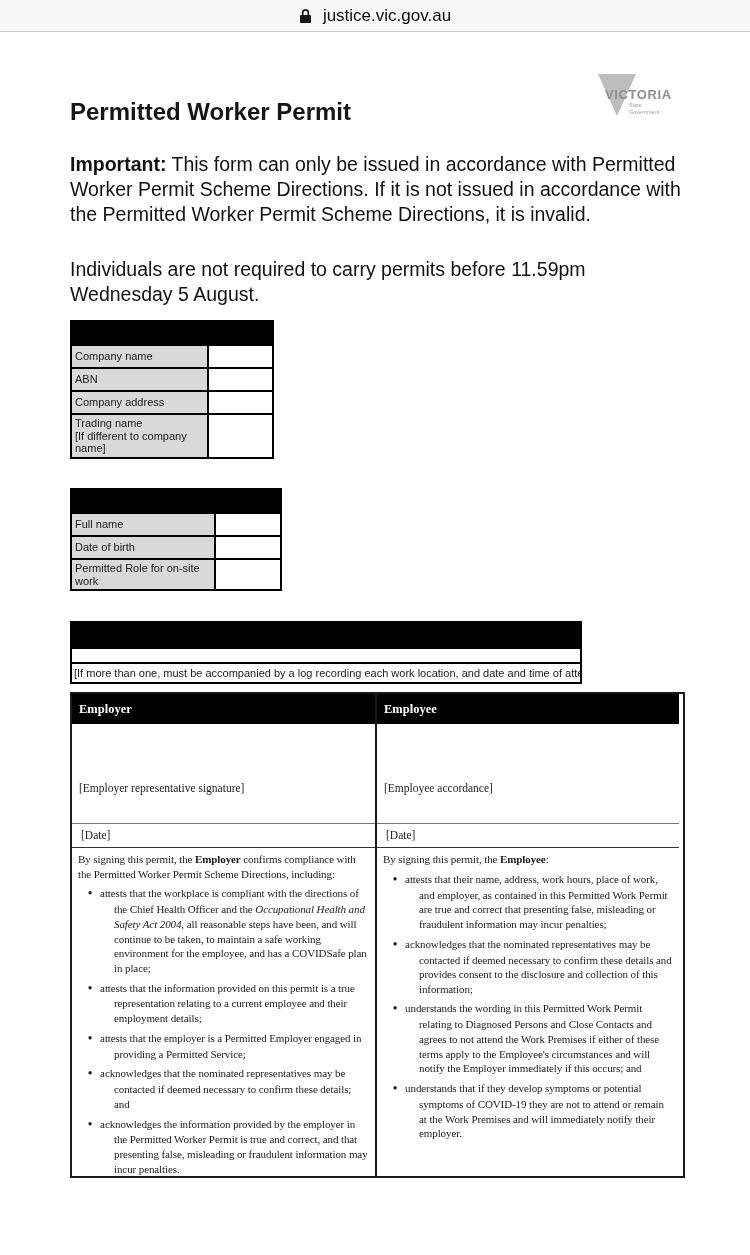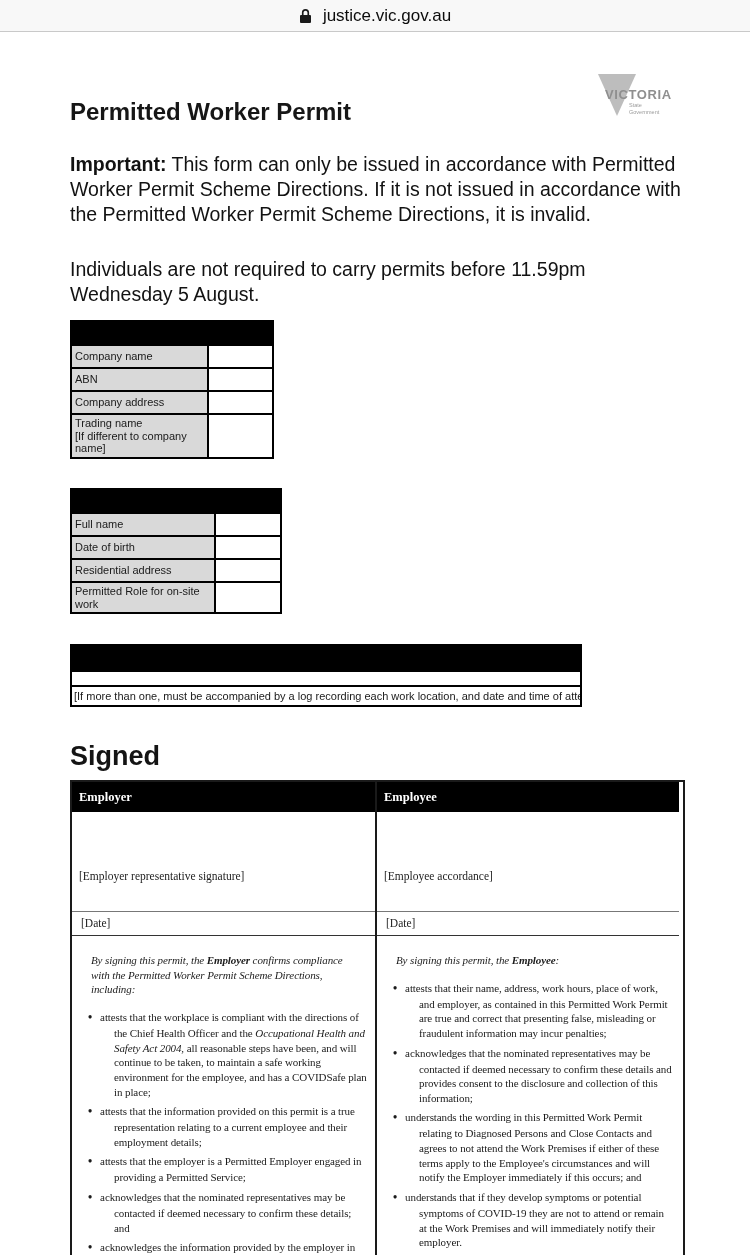--- a/index.html
+++ b/index.html
@@ -55,21 +55,21 @@
   .sign-col{width:303px;display:flex;flex-direction:column;}
   .sign-col.right{border-left:2px solid #1a1a1a;width:302px;}
   .s-head{height:30px;background:#000;color:#fff;font-weight:bold;font-size:12.5px;
     display:flex;align-items:center;padding-left:7px;}
   .s-sig{height:100px;border-bottom:1px solid #777;box-sizing:border-box;
     padding:58px 7px 0 7px;font-size:11.5px;color:#222;}
   .s-date{height:24px;border-bottom:1px solid #333;box-sizing:border-box;
     padding:5px 7px 0 9px;font-size:11.5px;color:#222;}
   .s-terms{flex:1;padding:4px 6px 0 6px;font-size:11px;line-height:1.33;color:#1b1b1b;
     letter-spacing:-.1px;}
-  .s-terms p.intro{margin:13px;font-style:italic;}
+  .s-terms p.intro{margin:0;}
   ul.terms-list{list-style:none;margin:1px 0 0 0;padding:0;}
   ul.terms-list li{padding-left:36px;text-indent:-26px;margin-top:5px;}
   ul.terms-list li::before{content:"\2022";font-weight:bold;font-size:12px;padding-right:8px;}
 </style>
 </head>
 <body>
 
 <div class="browser-bar">
   <span class="lock">
     <svg width="13" height="16" viewBox="0 0 13 16">
@@ -132,37 +132,32 @@
         </tr>
     <tr>
       <td class="lbl">Full name</td>
       <td class="val"></td>
     </tr>
     <tr>
       <td class="lbl">Date of birth</td>
       <td class="val"></td>
     </tr>
     <tr>
-      <td class="lbl">Residential address</td>
-      <td class="val"></td>
-    </tr>
-    <tr>
       <td class="lbl">Permitted Role for on-site work</td>
       <td class="val"></td>
     </tr>
   </tbody>
     </table>
 
   <div class="loc-block">
     <div class="loc-bar"></div>
     <div class="loc-empty"></div>
     <div class="loc-note">[If more than one, must be accompanied by a log recording each work location, and date and time of attendance]</div>
   </div>
 
-  <h2 class="signed">Signed</h2>
 
   <div class="sign-table">
 
     <div class="sign-col">
       <div class="s-head">Employer</div>
       <div class="s-sig">
         <span>[Employer representative signature]</span>
       </div>
       <div class="s-date">
         <span>[Date]</span>

